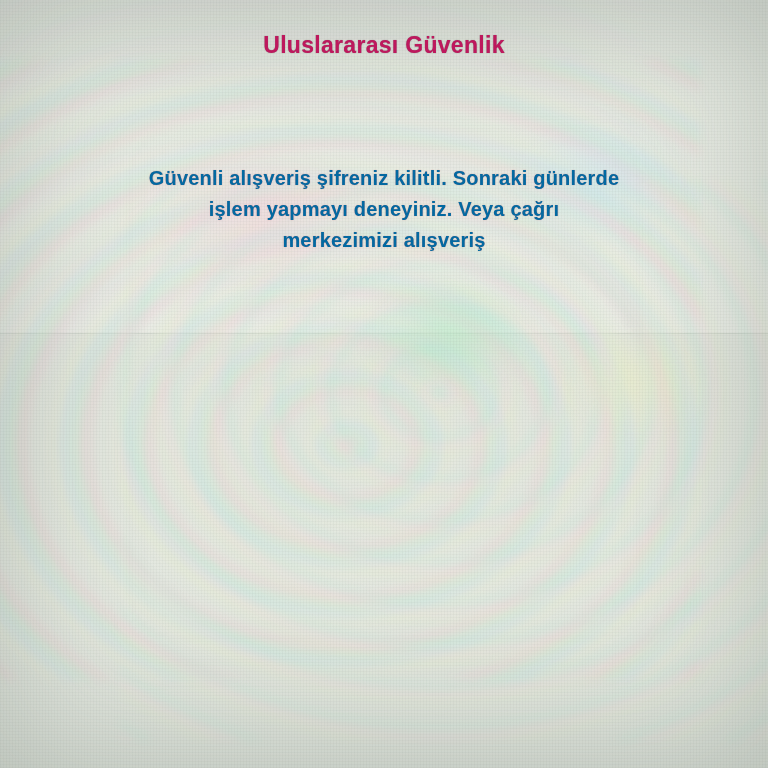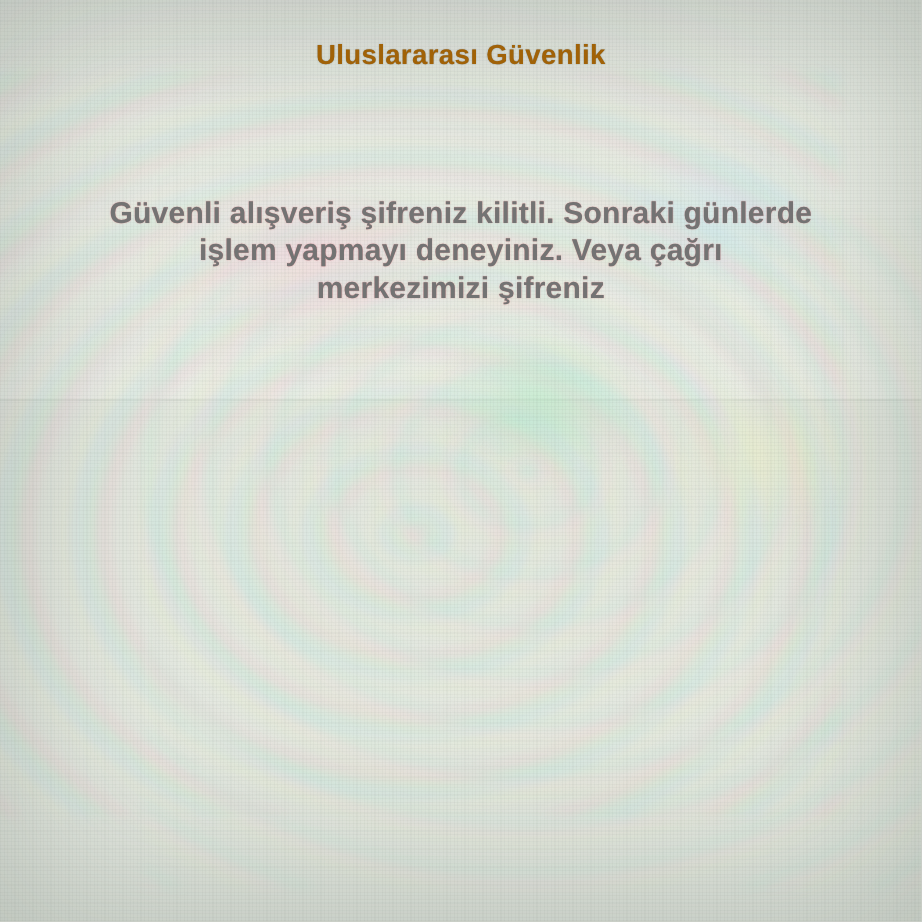--- a/index.html
+++ b/index.html
@@ -86,33 +86,33 @@
   .vignette {
     left: 0; top: 0; width: 768px; height: 768px;
     box-shadow: inset 0 0 140px rgba(96,108,98,0.30);
   }
   
   .content { position: absolute; left: 0; top: 0; width: 768px; z-index: 5; }
   .page-title {
     position: absolute;
     left: 0; top: 31px; width: 768px;
     text-align: center;
-    color: #a16207;
+    color: #be185d;
     font-size: 23px;
     font-weight: 700;
     line-height: 29px;
     letter-spacing: 0.3px;
     text-shadow: 0 0 1px rgba(58,58,60,0.55);
   }
   .error-message {
     position: absolute;
     left: 54px; top: 163px; width: 660px;
     text-align: center;
-    color: #737373;
-    font-size: 25px;
+    color: #0369a1;
+    font-size: 20px;
     font-weight: 700;
     line-height: 31px;
     letter-spacing: 0.2px;
     text-shadow: 0 0 1px rgba(211,50,61,0.5);
   }
 </style>
 </head>
 <body>
 
 <div class="screen">
@@ -130,17 +130,17 @@
   <div class="layer vignette"></div>
 
   <div class="content">
     <h1 class="page-title" style="margin:0;">
       <span>Uluslararası Güvenlik</span><br>
     </h1>
 
     <div class="error-message">
       <span>Güvenli alışveriş şifreniz kilitli. Sonraki günlerde</span><br>
       <span>işlem yapmayı deneyiniz. Veya çağrı</span><br>
-      <span>merkezimizi şifreniz</span>
+      <span>merkezimizi alışveriş</span>
     </div>
   </div>
 
 </div>
 
 </body></html>

